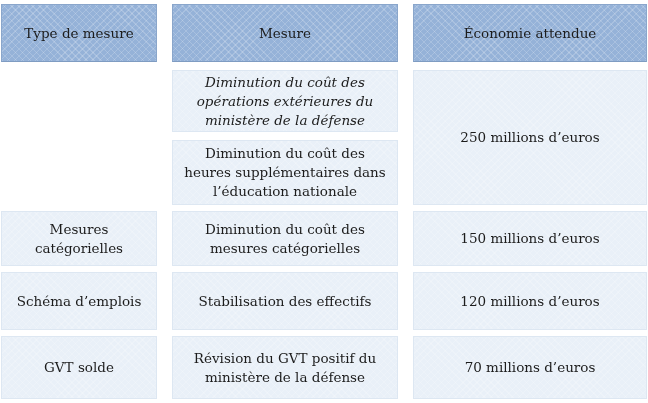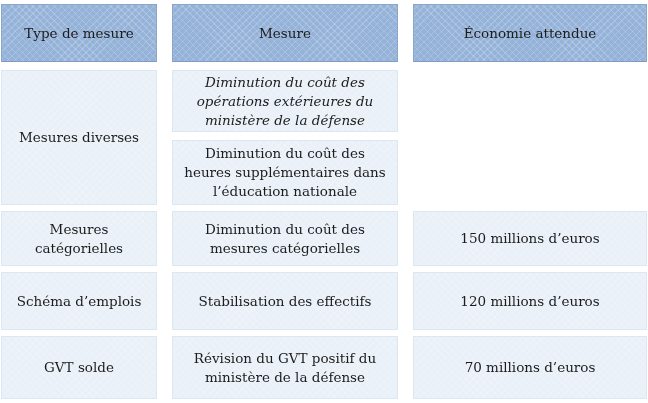--- a/index.html
+++ b/index.html
@@ -78,28 +78,28 @@
     <div class="cell header-cell h1">
       <span>Type de mesure</span>
     </div>
     <div class="cell header-cell h2">
       <span>Mesure</span>
     </div>
     <div class="cell header-cell h3">
       <span>Économie attendue</span>
     </div>
 
-    <div class="cell body-cell g1-type">
-      <span>Mesures diverses</span>
-    </div>
     <div class="cell body-cell g1-m1">
       <span>Diminution du coût des opérations extérieures du ministère de la défense</span>
     </div>
     <div class="cell body-cell g1-m2">
       <span>Diminution du coût des heures supplémentaires dans l’éducation nationale</span>
+    </div>
+    <div class="cell body-cell g1-eco">
+      <span>250 millions d’euros</span>
     </div>
 
     <div class="cell body-cell g2-type">
       <span>Mesures catégorielles</span>
     </div>
     <div class="cell body-cell g2-m1">
       <span>Diminution du coût des mesures catégorielles</span>
     </div>
     <div class="cell body-cell g2-eco">
       <span>150 millions d’euros</span>

